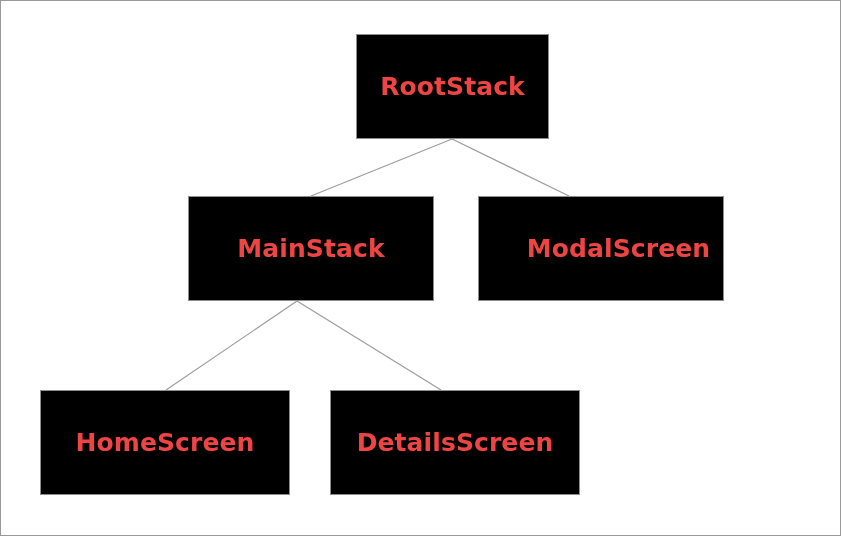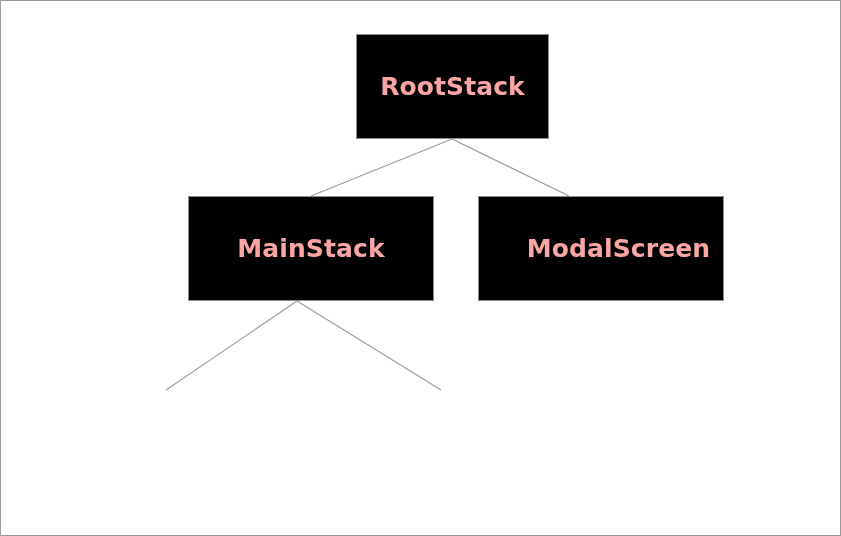--- a/index.html
+++ b/index.html
@@ -29,21 +29,21 @@
     position: absolute;
     box-sizing: border-box;
     background: #000000;
     border: 1px solid #8d8d8d;
     display: flex;
     align-items: center;
     justify-content: center;
     z-index: 2;
   }
   .node-label {
-    color: #fca5a5;
+    color: #ef4444;
     font-family: "DejaVu Sans", sans-serif;
     font-weight: bold;
     font-size: 25px;
     letter-spacing: 0.1px;
     line-height: 1;
     white-space: nowrap;
     user-select: none;
   }
   
   #node-rootstack     { left: 355px; top: 33px;  width: 193px; height: 105px; }
@@ -69,15 +69,21 @@
   </div>
 
   <div class="node" id="node-mainstack">
     <span class="node-label">MainStack</span>
   </div>
 
   <div class="node" id="node-modalscreen">
     <span class="node-label">ModalScreen</span>
   </div>
 
+  <div class="node" id="node-homescreen">
+    <span class="node-label">HomeScreen</span>
+  </div>
 
+  <div class="node" id="node-detailsscreen">
+    <span class="node-label">DetailsScreen</span>
+  </div>
 
 </div>
 
 </body></html>

